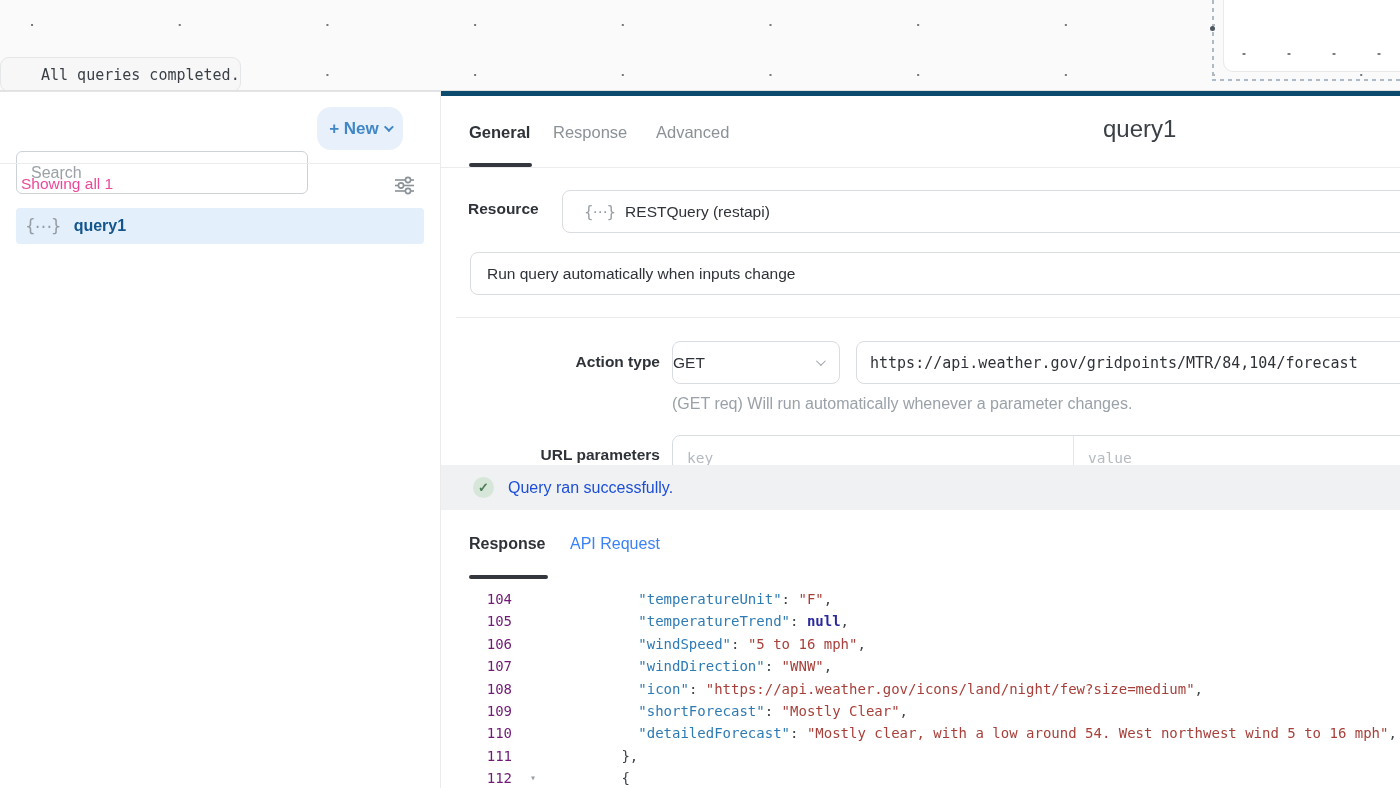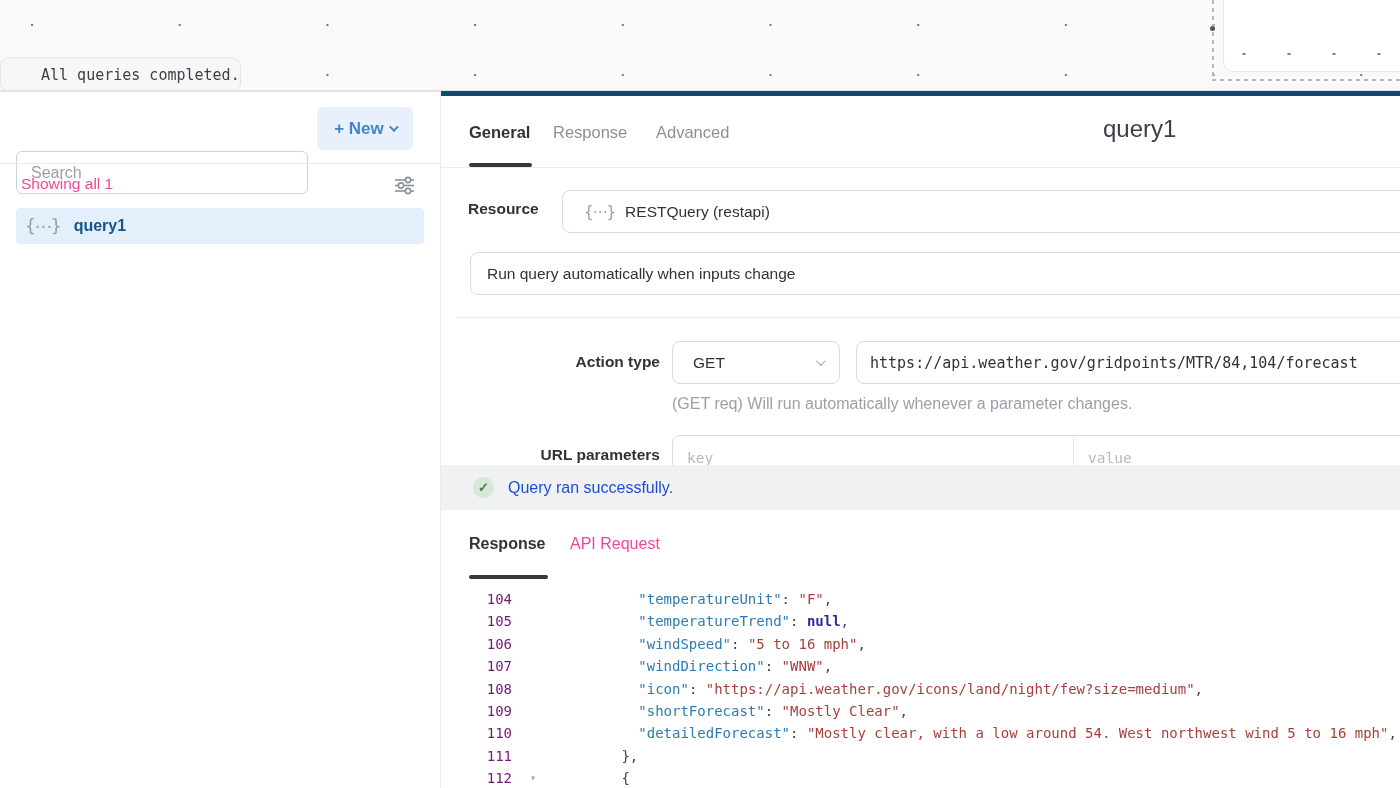--- a/index.html
+++ b/index.html
@@ -29,22 +29,22 @@
     background-image:radial-gradient(circle, #74777b 0 1.1px, transparent 1.3px);
     background-size:45px 60px; background-position:-2.5px 35px; }
 
   
   .sidebar { position:absolute; left:0; top:91px; width:441px; height:697px;
     background:#fff; border-top:1px solid #e3e4e6; border-right:1px solid #eaebec; }
   .search-input { position:absolute; left:16px; top:15px; width:292px; height:43px;
     border:1px solid #ced2d6; border-radius:6px; padding:0 14px; font-size:16px;
     color:#2f3339; font-family:"Liberation Sans", sans-serif; outline:none; background:#fff;margin-top:44px; }
   .search-input::placeholder { color:#9aa1a7; }
-  .new-btn { position:absolute; left:317px; top:15px; width:96px; height:43px;
-    background:#e8f1fb; border:none; border-radius:6px; color:#4187c7;
+  .new-btn { position:absolute; left:317px; top:15px; width:86px; height:43px;
+    background:#e8f1fb; border:none; border-radius:14px; color:#4187c7;
     font-size:17px; font-weight:600; display:flex; align-items:center; justify-content:center; gap:5px; cursor:pointer;
     font-family:"Liberation Sans", sans-serif; }
   .chev { width:7px; height:7px; border-right:2px solid #4187c7; border-bottom:2px solid #4187c7;
     transform:rotate(45deg) translateY(-2px); display:inline-block; }
   .sidebar-divider { position:absolute; left:0; top:71px; width:441px; height:1px; background:#ececee; }
   .showing { position:absolute; left:21px; top:83px; font-size:15.5px; color:#ec4899; }
   .filter-icon { position:absolute; left:394px; top:84px; width:21px; height:19px; }
   .query-item { position:absolute; left:16px; top:116px; width:408px; height:36px;
     background:#e3effb; border-radius:4px; display:flex; align-items:center; cursor:pointer; }
   .braces-icon { font-family:"DejaVu Sans", sans-serif; color:#959ca3; font-size:15px; letter-spacing:-1px; }
@@ -62,21 +62,21 @@
 
   .field-label { position:absolute; font-size:15.5px; font-weight:700; color:#2f3339; }
   .resource-label { left:27px; top:104px; }
   .select-box { position:absolute; background:#fff; border:1px solid #d9dce0; border-radius:8px;
     display:flex; align-items:center; font-size:15.5px; color:#2f3339; cursor:pointer; }
   .resource-select { left:121px; top:94px; width:862px; height:43px; padding-left:21px; gap:10px; }
   .run-select { left:29px; top:156px; width:954px; height:43px; padding-left:16px; }
   .section-divider { position:absolute; left:15px; top:221px; width:944px; height:1px; background:#e9ebed; }
 
   .action-label { left:0; top:257px; width:219px; text-align:right; }
-  .get-select { left:231px; top:245px; width:168px; height:43px; padding-left:20px; justify-content:space-between; padding-right:16px; }
+  .get-select { left:231px; top:245px; width:168px; height:43px; justify-content:space-between; padding-right:16px; }
   .chev-gray { width:7px; height:7px; border-right:1.8px solid #9aa1a8; border-bottom:1.8px solid #9aa1a8; transform:rotate(45deg) translateY(-2px); }
   .url-input { position:absolute; left:415px; top:245px; width:568px; height:43px;
     border:1px solid #d9dce0; border-radius:8px; padding:0 13px;
     font-family:"DejaVu Sans Mono", monospace; font-size:15px; color:#2f3339; outline:none; }
   .helper-text { position:absolute; left:231px; top:299px; font-size:16px; color:#9aa1a8; }
 
   .params-label { left:0; top:350px; width:219px; text-align:right; }
   .kv-table { position:absolute; left:231px; top:339px; width:752px; height:46px;
     border:1px solid #d9dce0; border-radius:8px 8px 0 0; display:flex; background:#fff; }
   .kv-cell { flex:0 0 401px; border-right:1px solid #e4e6e9; }
@@ -84,21 +84,21 @@
   .kv-input { width:100%; height:100%; border:none; outline:none; padding:0 14px;
     font-family:"DejaVu Sans Mono", monospace; font-size:14.5px; color:#2f3339; background:transparent; }
   .kv-input::placeholder { color:#b4bac0; }
 
   .success-bar { position:absolute; left:0; top:369px; width:959px; height:45px; background:#eff1f2;
     display:flex; align-items:center; }
   .check-circle { width:21px; height:21px; border-radius:50%; background:#d6e7da; margin-left:32px;
     display:flex; align-items:center; justify-content:center; color:#4c7d58; font-size:13px; font-weight:700; }
   .success-text { margin-left:14px; font-size:16px; color:#1d4ed8; }
 
-  .rtab { position:absolute; top:439px; font-size:16px; color:#ec4899; cursor:pointer; }
+  .rtab { position:absolute; top:439px; font-size:16px; color:#3b82f6; cursor:pointer; }
   .rtab.active { color:#2f3339; font-weight:600; }
   .rtab-response { left:28px; } .rtab-api { left:129px; }
   .rtab-underline { position:absolute; left:28px; top:479px; width:79px; height:3.5px; background:#34383e; border-radius:2px; }
 
   .code-area { position:absolute; left:0; top:492px; width:959px; height:205px; overflow:hidden;
     font-family:"DejaVu Sans Mono", monospace; font-size:14px; }
   .code-row { display:flex; height:22.4px; line-height:22.4px; }
   .ln { flex:0 0 71px; text-align:right; color:#701a75; }
   .gut { flex:0 0 42px; text-align:center; color:#9aa0a6; font-size:10px; }
   .code { white-space:pre; color:#3f444b; }

